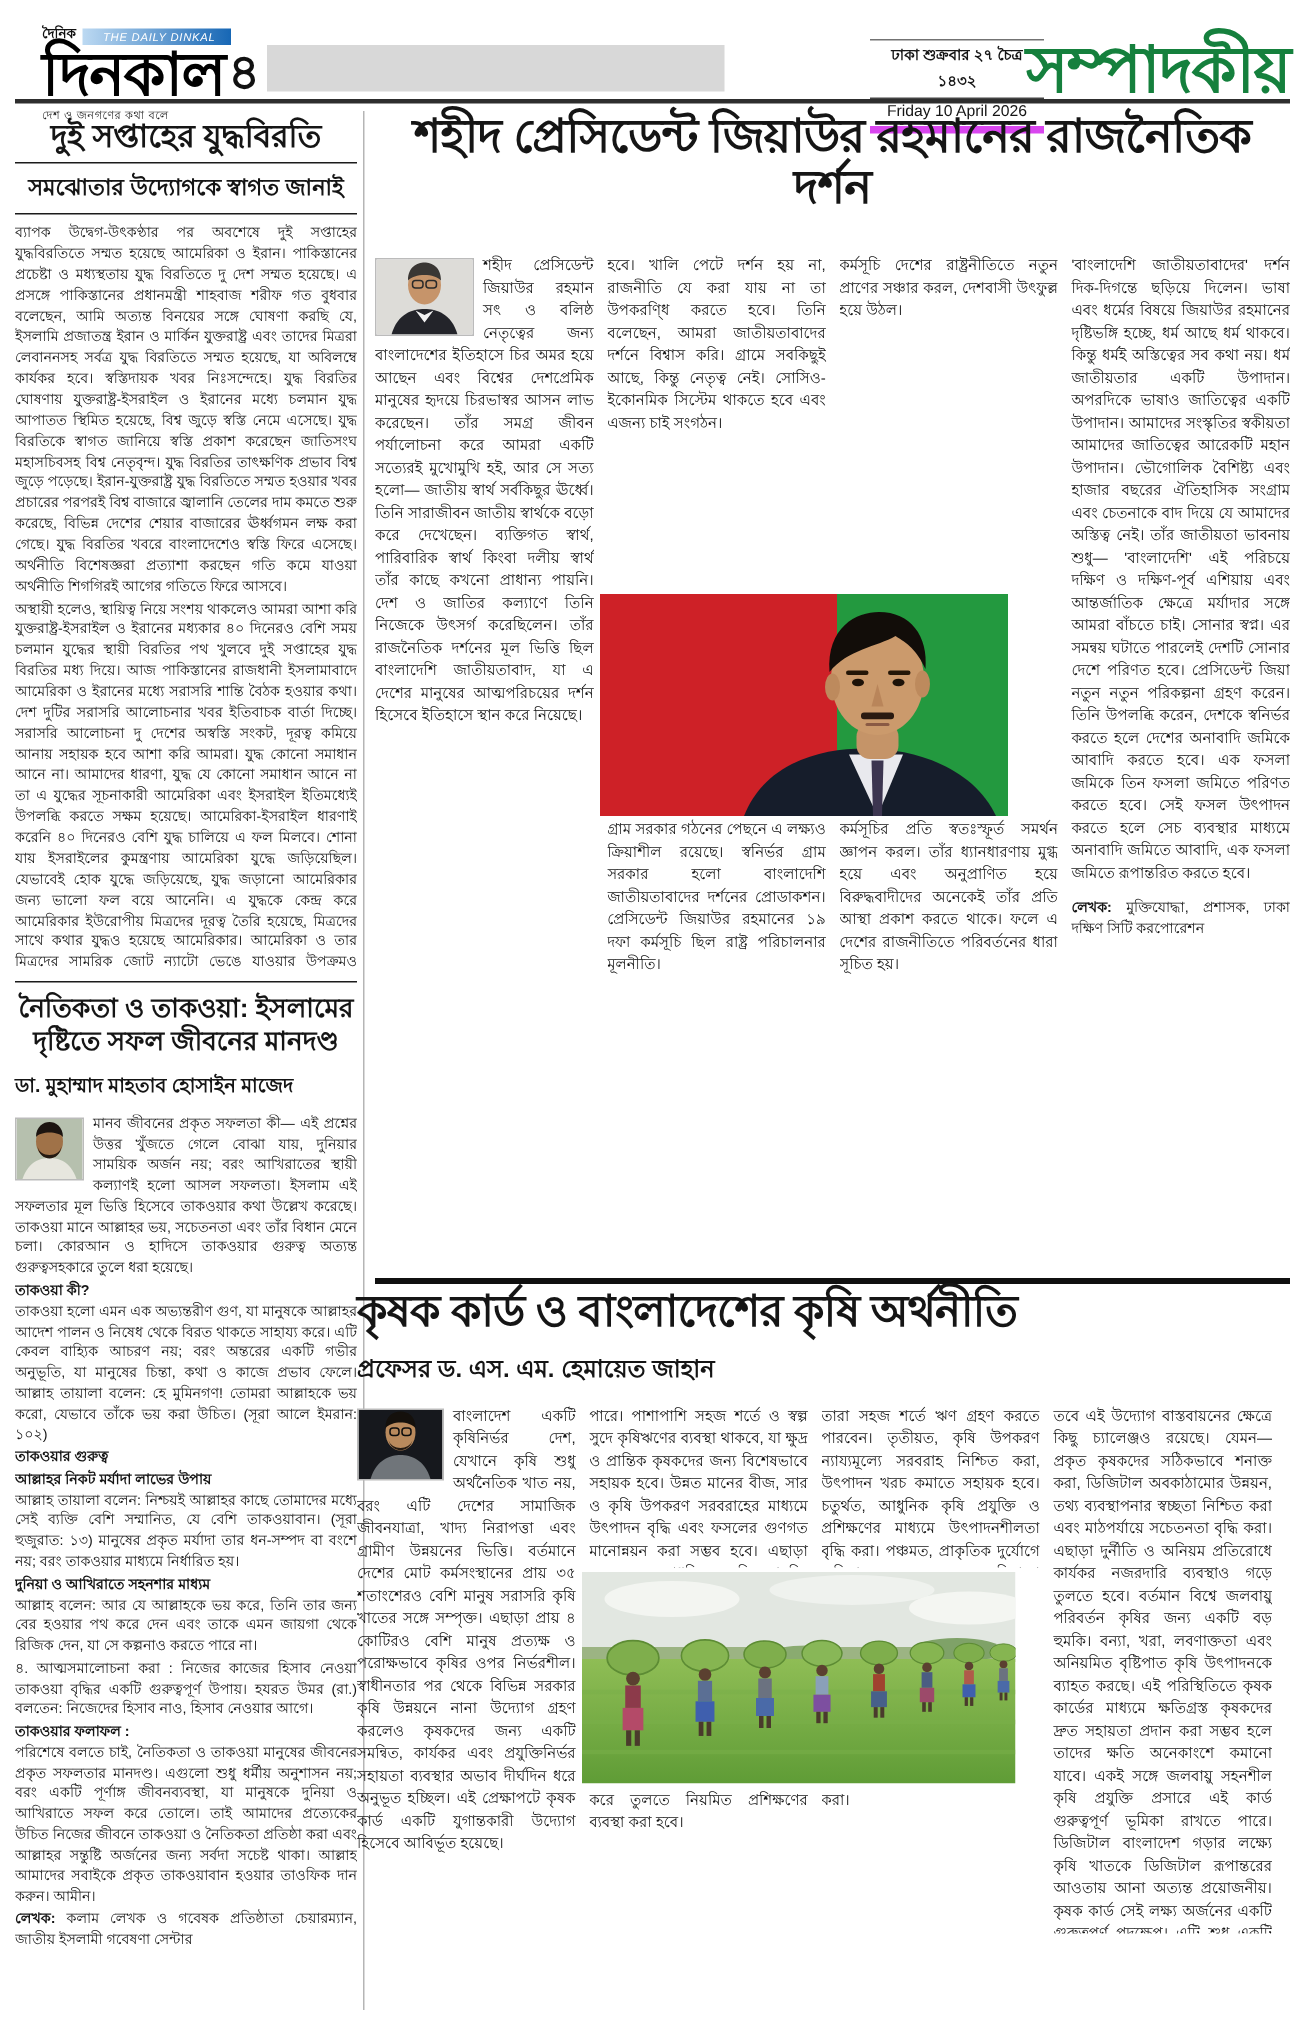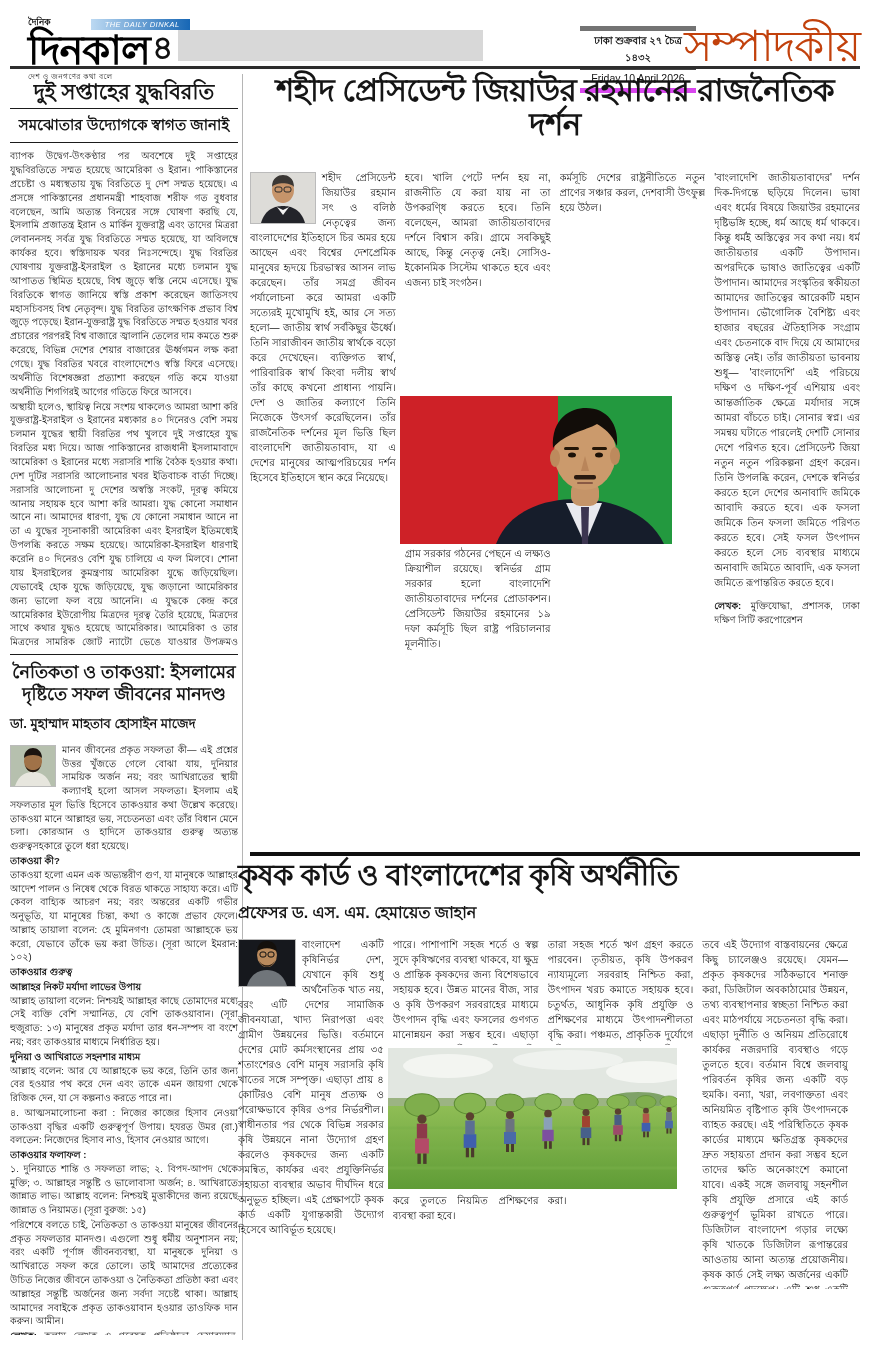--- a/index.html
+++ b/index.html
@@ -4,28 +4,28 @@
 <style>
   html,body{margin:0;padding:0;background:#888;}
   .page{position:relative;width:870px;height:1352px;background:#ffffff;overflow:hidden;
         font-family:"Liberation Sans","DejaVu Sans",sans-serif;color:#151515;}
   
   .gray-bar{position:absolute;left:178px;top:30px;width:305px;height:31px;background:#d8d8d8;}
   .masthead{position:absolute;left:28px;top:18px;width:150px;}
   .mast-top{display:flex;align-items:flex-end;gap:4px;height:12px;}
   .mast-daily{font-size:9px;font-weight:bold;color:#111;}
   .mast-banner{font-size:7.5px;font-style:italic;color:#fff;background:linear-gradient(90deg,#bcd9f2,#1767b5);
-               padding:1px 10px 1px 14px;letter-spacing:.5px;white-space:nowrap;margin-left:36px;}
+               padding:1px 10px 1px 14px;letter-spacing:.5px;white-space:nowrap;}
   .mast-name{font-size:40px;font-weight:900;line-height:1.02;letter-spacing:-1px;color:#000;}
   .mast-tag{font-size:7.5px;color:#222;width:132px;letter-spacing:.4px;}
   .page-num{position:absolute;left:152px;top:22px;font-size:33px;font-weight:600;color:#111;}
   .date-block{position:absolute;left:580px;top:26px;width:116px;text-align:center;}
-  .date-bn{font-size:10px;font-weight:bold;border-top:5px solid #737373;border-bottom:1px solid #444;padding:2px 0 2px 0;}
+  .date-bn{font-size:10px;font-weight:bold;border-top:1px solid #737373;border-bottom:1px solid #444;padding:2px 0 2px 0;}
   .date-en{font-size:10.5px;border-bottom:5px solid #d946ef;padding:2px 0 4px 0;}
-  .section-title{position:absolute;right:10px;top:14px;font-size:43px;font-weight:400;letter-spacing:-1px;color:#c2410c;}
+  .section-title{position:absolute;right:10px;top:14px;font-size:43px;font-weight:700;letter-spacing:-1px;color:#15803d;}
   .header-rule{position:absolute;left:10px;right:10px;top:66px;height:2.5px;background:#2e2e2e;}
   .v-divider{position:absolute;left:242px;top:74px;width:1px;height:1266px;background:#b5b5b5;}
   
   .left-col{position:absolute;left:10px;top:74px;width:228px;}
   .ed-headline{font-size:21px;font-weight:800;text-align:center;padding:6px 0 4px;line-height:1.15;}
   .thin-rule{border:0;border-top:1.5px solid #1b1b1b;margin:0;}
   .ed-subhead{font-size:15px;font-weight:700;text-align:center;padding:4px 0 4px;}
   .ed-body{margin-top:6px;height:499px;overflow:hidden;font-size:9.5px;line-height:1.46;text-align:justify;}
   .ed-body p{margin:0 0 1px 0;}
   .sec-divider{border:0;border-top:1.5px solid #1b1b1b;margin:6px 0 0 0;}
@@ -115,21 +115,20 @@
         <p>মানব জীবনের প্রকৃত সফলতা কী— এই প্রশ্নের উত্তর খুঁজতে গেলে বোঝা যায়, দুনিয়ার সাময়িক অর্জন নয়; বরং আখিরাতের স্থায়ী কল্যাণই হলো আসল সফলতা। ইসলাম এই সফলতার মূল ভিত্তি হিসেবে তাকওয়ার কথা উল্লেখ করেছে। তাকওয়া মানে আল্লাহর ভয়, সচেতনতা এবং তাঁর বিধান মেনে চলা। কোরআন ও হাদিসে তাকওয়ার গুরুত্ব অত্যন্ত গুরুত্বসহকারে তুলে ধরা হয়েছে।</p>
         <p class="bh">তাকওয়া কী?</p>
         <p>তাকওয়া হলো এমন এক অভ্যন্তরীণ গুণ, যা মানুষকে আল্লাহর আদেশ পালন ও নিষেধ থেকে বিরত থাকতে সাহায্য করে। এটি কেবল বাহ্যিক আচরণ নয়; বরং অন্তরের একটি গভীর অনুভূতি, যা মানুষের চিন্তা, কথা ও কাজে প্রভাব ফেলে। আল্লাহ তায়ালা বলেন: হে মুমিনগণ! তোমরা আল্লাহকে ভয় করো, যেভাবে তাঁকে ভয় করা উচিত। (সূরা আলে ইমরান: ১০২)</p>
         <p class="bh">তাকওয়ার গুরুত্ব</p>
         <p class="bh">আল্লাহর নিকট মর্যাদা লাভের উপায়</p>
         <p>আল্লাহ তায়ালা বলেন: নিশ্চয়ই আল্লাহর কাছে তোমাদের মধ্যে সেই ব্যক্তি বেশি সম্মানিত, যে বেশি তাকওয়াবান। (সূরা হুজুরাত: ১৩) মানুষের প্রকৃত মর্যাদা তার ধন-সম্পদ বা বংশে নয়; বরং তাকওয়ার মাধ্যমে নির্ধারিত হয়।</p>
         <p class="bh">দুনিয়া ও আখিরাতে সহনশার মাধ্যম</p>
         <p>আল্লাহ বলেন: আর যে আল্লাহকে ভয় করে, তিনি তার জন্য বের হওয়ার পথ করে দেন এবং তাকে এমন জায়গা থেকে রিজিক দেন, যা সে কল্পনাও করতে পারে না।</p>
         <p>৪. আত্মসমালোচনা করা : নিজের কাজের হিসাব নেওয়া তাকওয়া বৃদ্ধির একটি গুরুত্বপূর্ণ উপায়। হযরত উমর (রা.) বলতেন: নিজেদের হিসাব নাও, হিসাব নেওয়ার আগে।</p>
         <p class="bh">তাকওয়ার ফলাফল :</p>
-        <p>১. দুনিয়াতে শান্তি ও সফলতা লাভ; ২. বিপদ-আপদ থেকে মুক্তি; ৩. আল্লাহর সন্তুষ্টি ও ভালোবাসা অর্জন; ৪. আখিরাতে জান্নাত লাভ। আল্লাহ বলেন: নিশ্চয়ই মুত্তাকীদের জন্য রয়েছে জান্নাত ও নিয়ামত। (সূরা বুরুজ: ১৫)</p>
         <p>পরিশেষে বলতে চাই, নৈতিকতা ও তাকওয়া মানুষের জীবনের প্রকৃত সফলতার মানদণ্ড। এগুলো শুধু ধর্মীয় অনুশাসন নয়; বরং একটি পূর্ণাঙ্গ জীবনব্যবস্থা, যা মানুষকে দুনিয়া ও আখিরাতে সফল করে তোলে। তাই আমাদের প্রত্যেকের উচিত নিজের জীবনে তাকওয়া ও নৈতিকতা প্রতিষ্ঠা করা এবং আল্লাহর সন্তুষ্টি অর্জনের জন্য সর্বদা সচেষ্ট থাকা। আল্লাহ আমাদের সবাইকে প্রকৃত তাকওয়াবান হওয়ার তাওফিক দান করুন। আমীন।</p>
         <p class="author-note">
           <span class="note-label">লেখক:</span>
           <span>কলাম লেখক ও গবেষক প্রতিষ্ঠাতা চেয়ারম্যান, জাতীয় ইসলামী গবেষণা সেন্টার</span>
         </p>
       </div>
     </div>
   </div>
 
   <div class="main-col">
@@ -151,20 +150,21 @@
         <span>শহীদ প্রেসিডেন্ট জিয়াউর রহমান সৎ ও বলিষ্ঠ নেতৃত্বের জন্য বাংলাদেশের ইতিহাসে চির অমর হয়ে আছেন এবং বিশ্বের দেশপ্রেমিক মানুষের হৃদয়ে চিরভাস্বর আসন লাভ করেছেন। তাঁর সমগ্র জীবন পর্যালোচনা করে আমরা একটি সত্যেরই মুখোমুখি হই, আর সে সত্য হলো— জাতীয় স্বার্থ সর্বকিছুর ঊর্ধ্বে। তিনি সারাজীবন জাতীয় স্বার্থকে বড়ো করে দেখেছেন। ব্যক্তিগত স্বার্থ, পারিবারিক স্বার্থ কিংবা দলীয় স্বার্থ তাঁর কাছে কখনো প্রাধান্য পায়নি। দেশ ও জাতির কল্যাণে তিনি নিজেকে উৎসর্গ করেছিলেন। তাঁর রাজনৈতিক দর্শনের মূল ভিত্তি ছিল বাংলাদেশি জাতীয়তাবাদ, যা এ দেশের মানুষের আত্মপরিচয়ের দর্শন হিসেবে ইতিহাসে স্থান করে নিয়েছে।</span>
       </div>
       <div class="col">
         <p class="seg-top">হবে। খালি পেটে দর্শন হয় না, রাজনীতি যে করা যায় না তা উপকরণ্ধি করতে হবে। তিনি বলেছেন, আমরা জাতীয়তাবাদের দর্শনে বিশ্বাস করি। গ্রামে সবকিছুই আছে, কিন্তু নেতৃত্ব নেই। সোসিও-ইকোনমিক সিস্টেম থাকতে হবে এবং এজন্য চাই সংগঠন।</p>
         <div class="seg-gap"></div>
         <p class="seg-bot">গ্রাম সরকার গঠনের পেছনে এ লক্ষ্যও ক্রিয়াশীল রয়েছে। স্বনির্ভর গ্রাম সরকার হলো বাংলাদেশি জাতীয়তাবাদের দর্শনের প্রোডাকশন। প্রেসিডেন্ট জিয়াউর রহমানের ১৯ দফা কর্মসূচি ছিল রাষ্ট্র পরিচালনার মূলনীতি।</p>
       </div>
       <div class="col">
         <p class="seg-top">কর্মসূচি দেশের রাষ্ট্রনীতিতে নতুন প্রাণের সঞ্চার করল, দেশবাসী উৎফুল্ল হয়ে উঠল।</p>
         <div class="seg-gap"></div>
+        <p class="seg-bot">কর্মসূচির প্রতি স্বতঃস্ফূর্ত সমর্থন জ্ঞাপন করল। তাঁর ধ্যানধারণায় মুগ্ধ হয়ে এবং অনুপ্রাণিত হয়ে বিরুদ্ধবাদীদের অনেকেই তাঁর প্রতি আস্থা প্রকাশ করতে থাকে। ফলে এ দেশের রাজনীতিতে পরিবর্তনের ধারা সূচিত হয়।</p>
       </div>
       <div class="col">
         <span>'বাংলাদেশি জাতীয়তাবাদের' দর্শন দিক-দিগন্তে ছড়িয়ে দিলেন। ভাষা এবং ধর্মের বিষয়ে জিয়াউর রহমানের দৃষ্টিভঙ্গি হচ্ছে, ধর্ম আছে ধর্ম থাকবে। কিন্তু ধর্মই অস্তিত্বের সব কথা নয়। ধর্ম জাতীয়তার একটি উপাদান। অপরদিকে ভাষাও জাতিত্বের একটি উপাদান। আমাদের সংস্কৃতির স্বকীয়তা আমাদের জাতিত্বের আরেকটি মহান উপাদান। ভৌগোলিক বৈশিষ্ট্য এবং হাজার বছরের ঐতিহাসিক সংগ্রাম এবং চেতনাকে বাদ দিয়ে যে আমাদের অস্তিত্ব নেই। তাঁর জাতীয়তা ভাবনায় শুধু— 'বাংলাদেশি' এই পরিচয়ে দক্ষিণ ও দক্ষিণ-পূর্ব এশিয়ায় এবং আন্তর্জাতিক ক্ষেত্রে মর্যাদার সঙ্গে আমরা বাঁচতে চাই। সোনার স্বপ্ন। এর সমন্বয় ঘটাতে পারলেই দেশটি সোনার দেশে পরিণত হবে। প্রেসিডেন্ট জিয়া নতুন নতুন পরিকল্পনা গ্রহণ করেন। তিনি উপলব্ধি করেন, দেশকে স্বনির্ভর করতে হলে দেশের অনাবাদি জমিকে আবাদি করতে হবে। এক ফসলা জমিকে তিন ফসলা জমিতে পরিণত করতে হবে। সেই ফসল উৎপাদন করতে হলে সেচ ব্যবস্থার মাধ্যমে অনাবাদি জমিতে আবাদি, এক ফসলা জমিতে রূপান্তরিত করতে হবে।</span>
         <p class="author-note">
           <span class="note-label">লেখক:</span>
           <span>মুক্তিযোদ্ধা, প্রশাসক, ঢাকা দক্ষিণ সিটি করপোরেশন</span>
         </p>
       </div>
 
       <div class="inset-photo">

